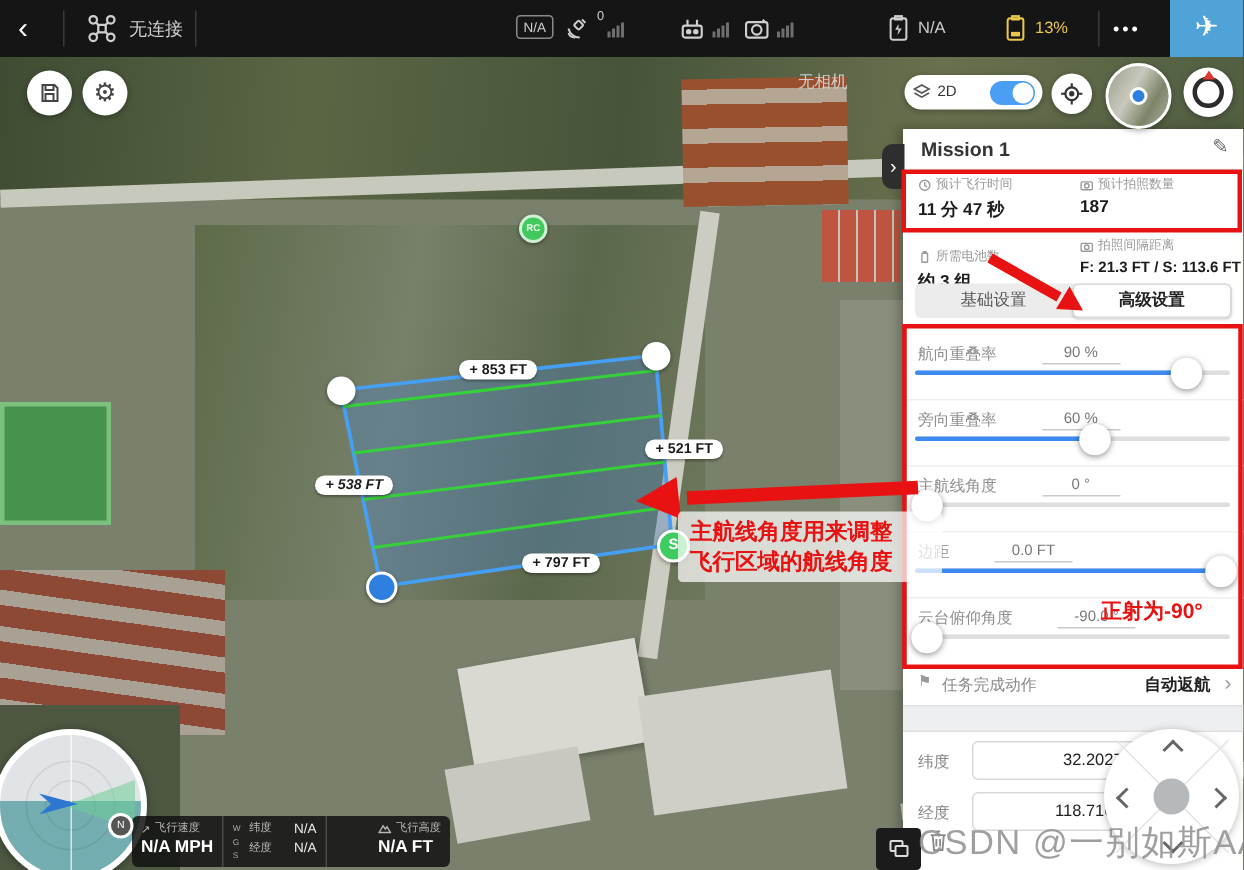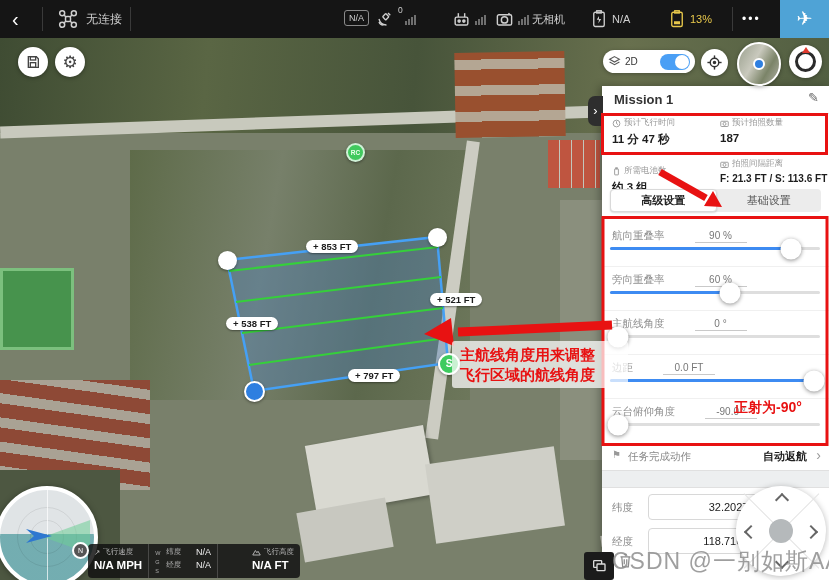--- a/index.html
+++ b/index.html
@@ -100,21 +100,21 @@
     </svg>
 
     <div class="vtx" style="left:218px;top:251px;width:19px;height:19px;background:#fff;"></div>
     <div class="vtx" style="left:428px;top:228px;width:19px;height:19px;background:#fff;"></div>
     <div class="vtx" style="left:244px;top:381px;width:17px;height:17px;background:#2e7fe0;border:2px solid #fff;"></div>
     <div class="vtx" style="left:438px;top:353px;width:18px;height:18px;background:#3ecb5f;border:2px solid #fff;color:#fff;font-size:10px;font-weight:bold;text-align:center;line-height:18px;">S</div>
     <div class="vtx" style="left:346px;top:143px;width:15px;height:15px;background:#41c95e;border:2px solid rgba(255,255,255,.75);color:#eaffea;font-size:6.5px;font-weight:bold;text-align:center;line-height:15px;">RC</div>
 
     <div class="pill" style="left:306px;top:240px;">+ 853 FT</div>
     <div class="pill" style="left:430px;top:293px;">+ 521 FT</div>
-    <div class="pill" style="left:226px;top:317px;">+ 538 FT</div>
+    <div class="pill" style="left:210px;top:317px;font-style:italic;">+ 538 FT</div>
     <div class="pill" style="left:348px;top:369px;">+ 797 FT</div>
   </div>
 
   <div class="mbtn" style="left:18px;top:47px;width:30px;height:30px;">
     <span>
         <svg width="16" height="16" viewBox="0 0 24 24" fill="none" stroke="#444" stroke-width="2">
           <path d="M5 4h12l3 3v13H5z"></path>
           <rect x="8" y="4" width="8" height="5"></rect>
           <rect x="8" y="13" width="8" height="7"></rect>
         </svg>
@@ -217,22 +217,22 @@
               <rect x="2" y="6" width="20" height="14" rx="2"></rect>
               <circle cx="12" cy="13" r="4"></circle>
             </svg>
           </span>
           <span>拍照间隔距离</span>
         </div>
       <div class="val" style="font-size:10px;">F: 21.3 FT / S: 113.6 FT</div>
     </div>
 
     <div class="abs" style="left:8px;top:103px;width:211px;height:23px;background:#ececec;border-radius:4px;display:flex;">
+      <div style="flex:1;text-align:center;line-height:23px;font-size:11px;color:#555;cursor:pointer;">基础设置</div>
       <div style="flex:1;text-align:center;line-height:21px;font-size:11px;font-weight:bold;color:#222;background:#fff;border:1px solid #d9d9d9;border-radius:4px;box-shadow:0 1px 2px rgba(0,0,0,.15);cursor:pointer;">高级设置</div>
-      <div style="flex:1;text-align:center;line-height:23px;font-size:11px;color:#555;cursor:pointer;">基础设置</div>
     </div>
 
     <div class="srow" style="top:136px;">
       <div class="srow-head">
           <span class="slabel">航向重叠率</span>
           <span class="svalue">90 %</span>
         </div>
       <div class="track">
           <div class="tfill" style="width: 86%;"></div>
           <div class="thandle" style="left: 86%;"></div>
@@ -387,21 +387,21 @@
           <circle cx="12" cy="12.5" r="4"></circle>
           <line x1="17" y1="4" x2="19" y2="6"></line>
         </svg>
     </span>
     <span class="bars" style="left:518px;">
       <i style="height:4px;"></i>
         <i style="height:6px;"></i>
         <i style="height:8px;"></i>
         <i style="height:10px;"></i>
     </span>
-    <span class="tb-txt" style="left:532px;font-size:11px;">无相机</span>
+    <span class="tb-txt" style="left:532px;font-size:11px;margin-top:36px;">无相机</span>
 
     <span class="abs" style="left:590px;top:9px;">
       <svg width="18" height="20" viewBox="0 0 24 26" fill="none" stroke="#cfcfcf" stroke-width="1.8">
           <rect x="5" y="4" width="14" height="19" rx="2"></rect>
           <rect x="9" y="2" width="6" height="3"></rect>
           <path d="M12 9l-3 5h3l-1 5 4-6h-3z" fill="#cfcfcf" stroke="none"></path>
         </svg>
     </span>
     <span class="tb-txt" style="left:612px;font-size:11px;">N/A</span>
 

